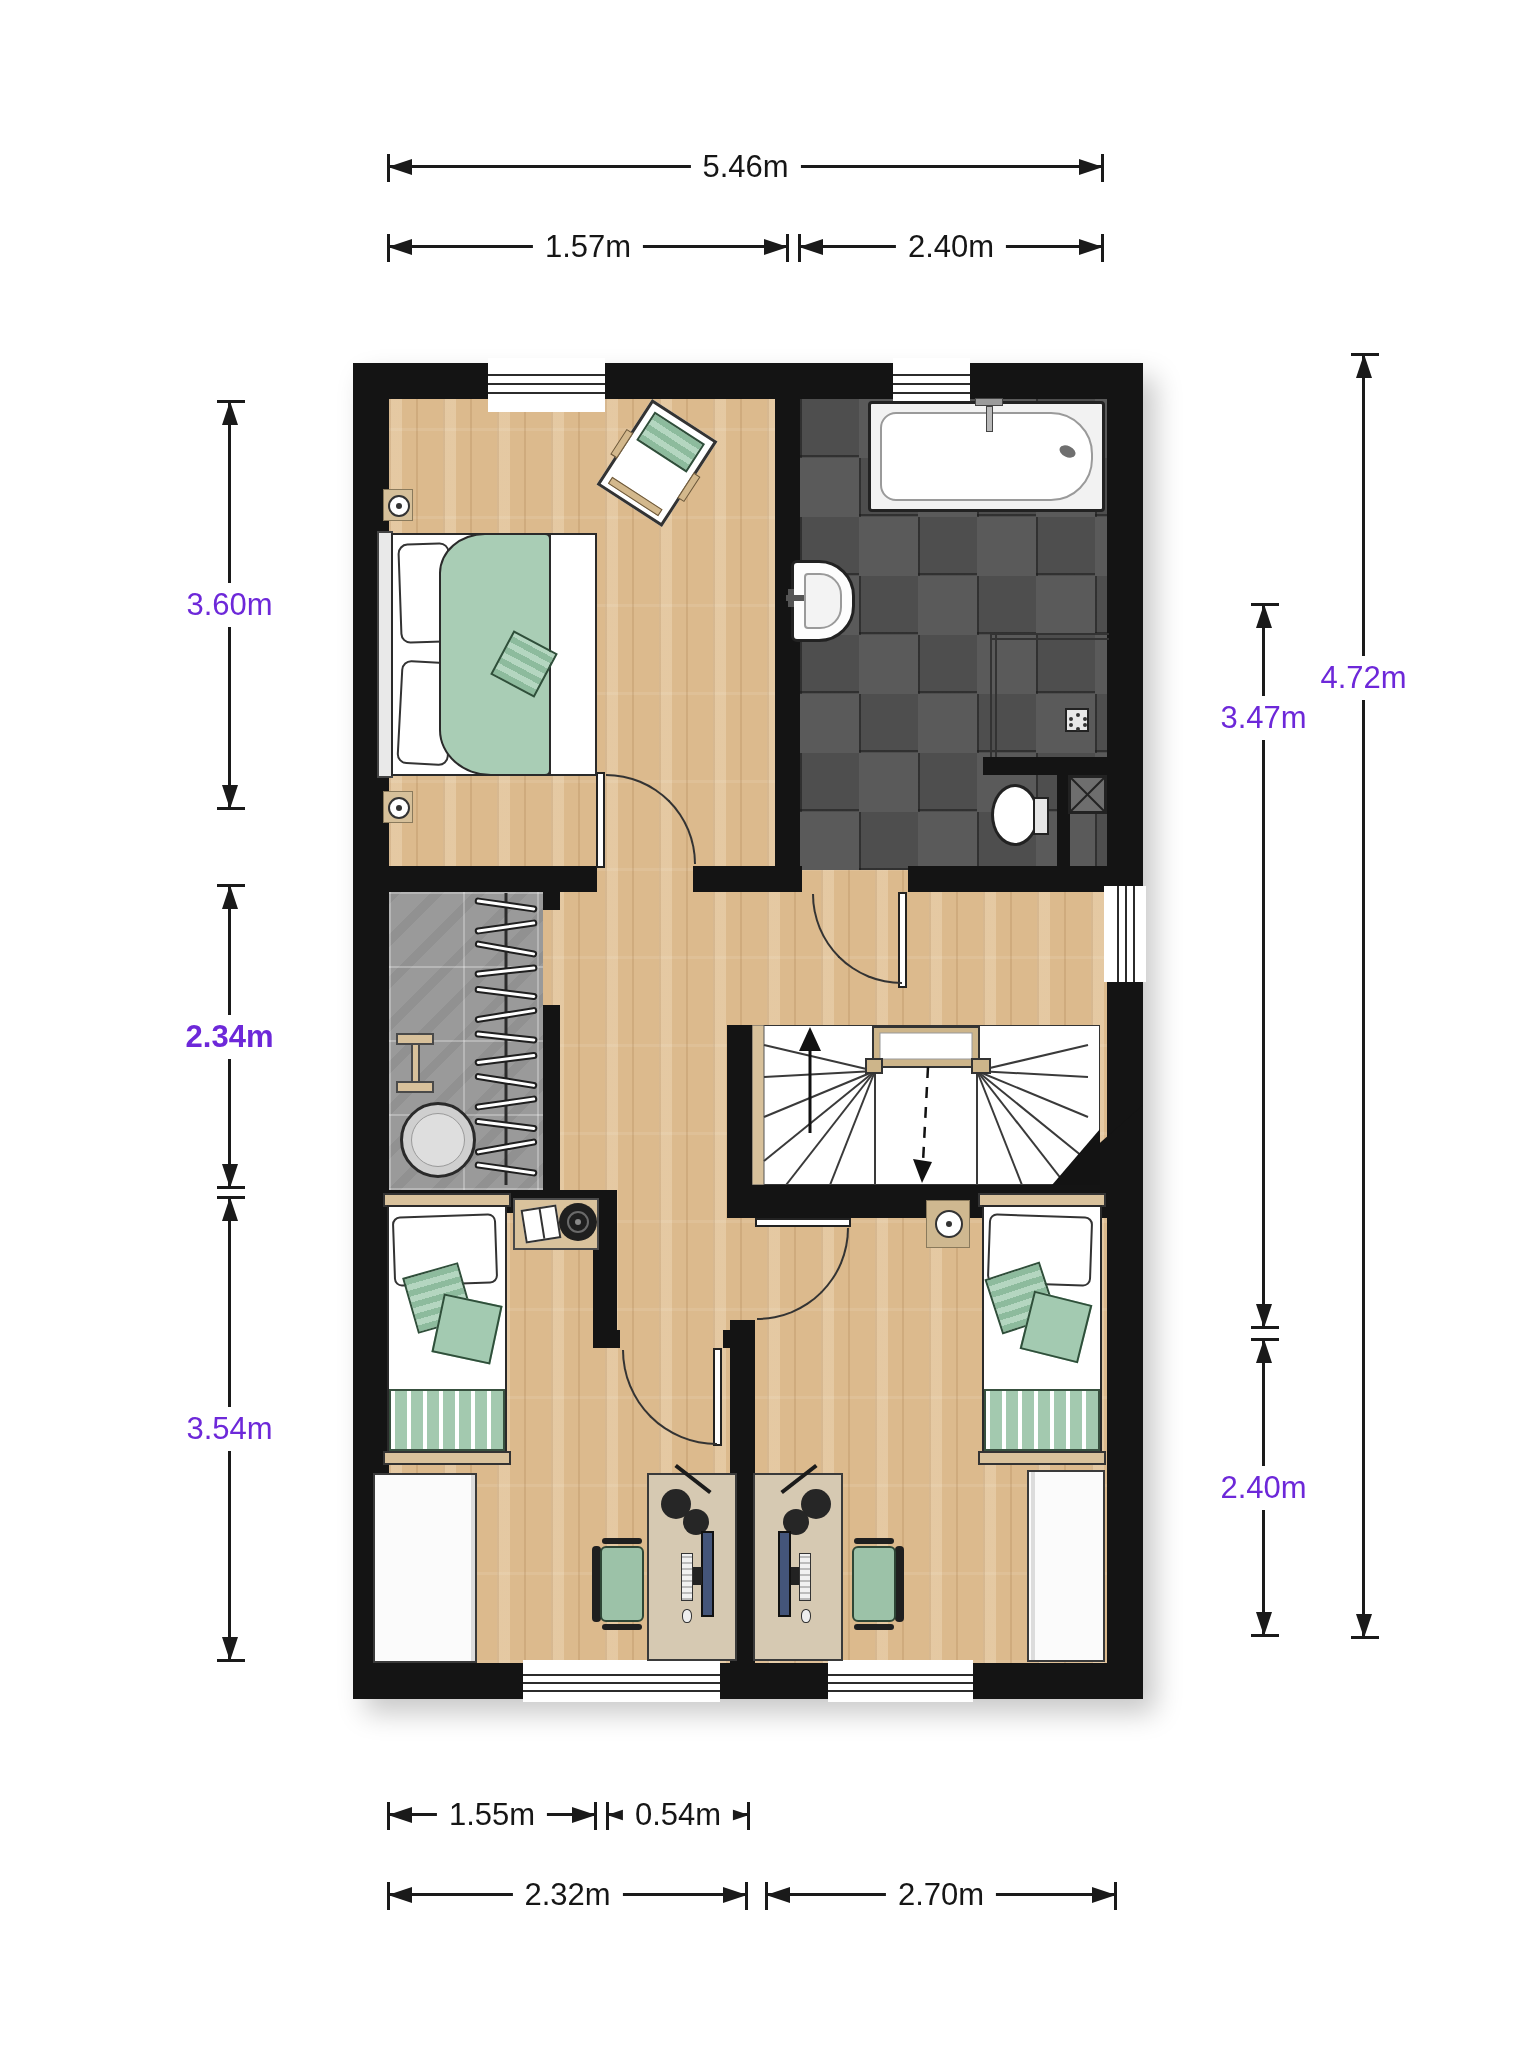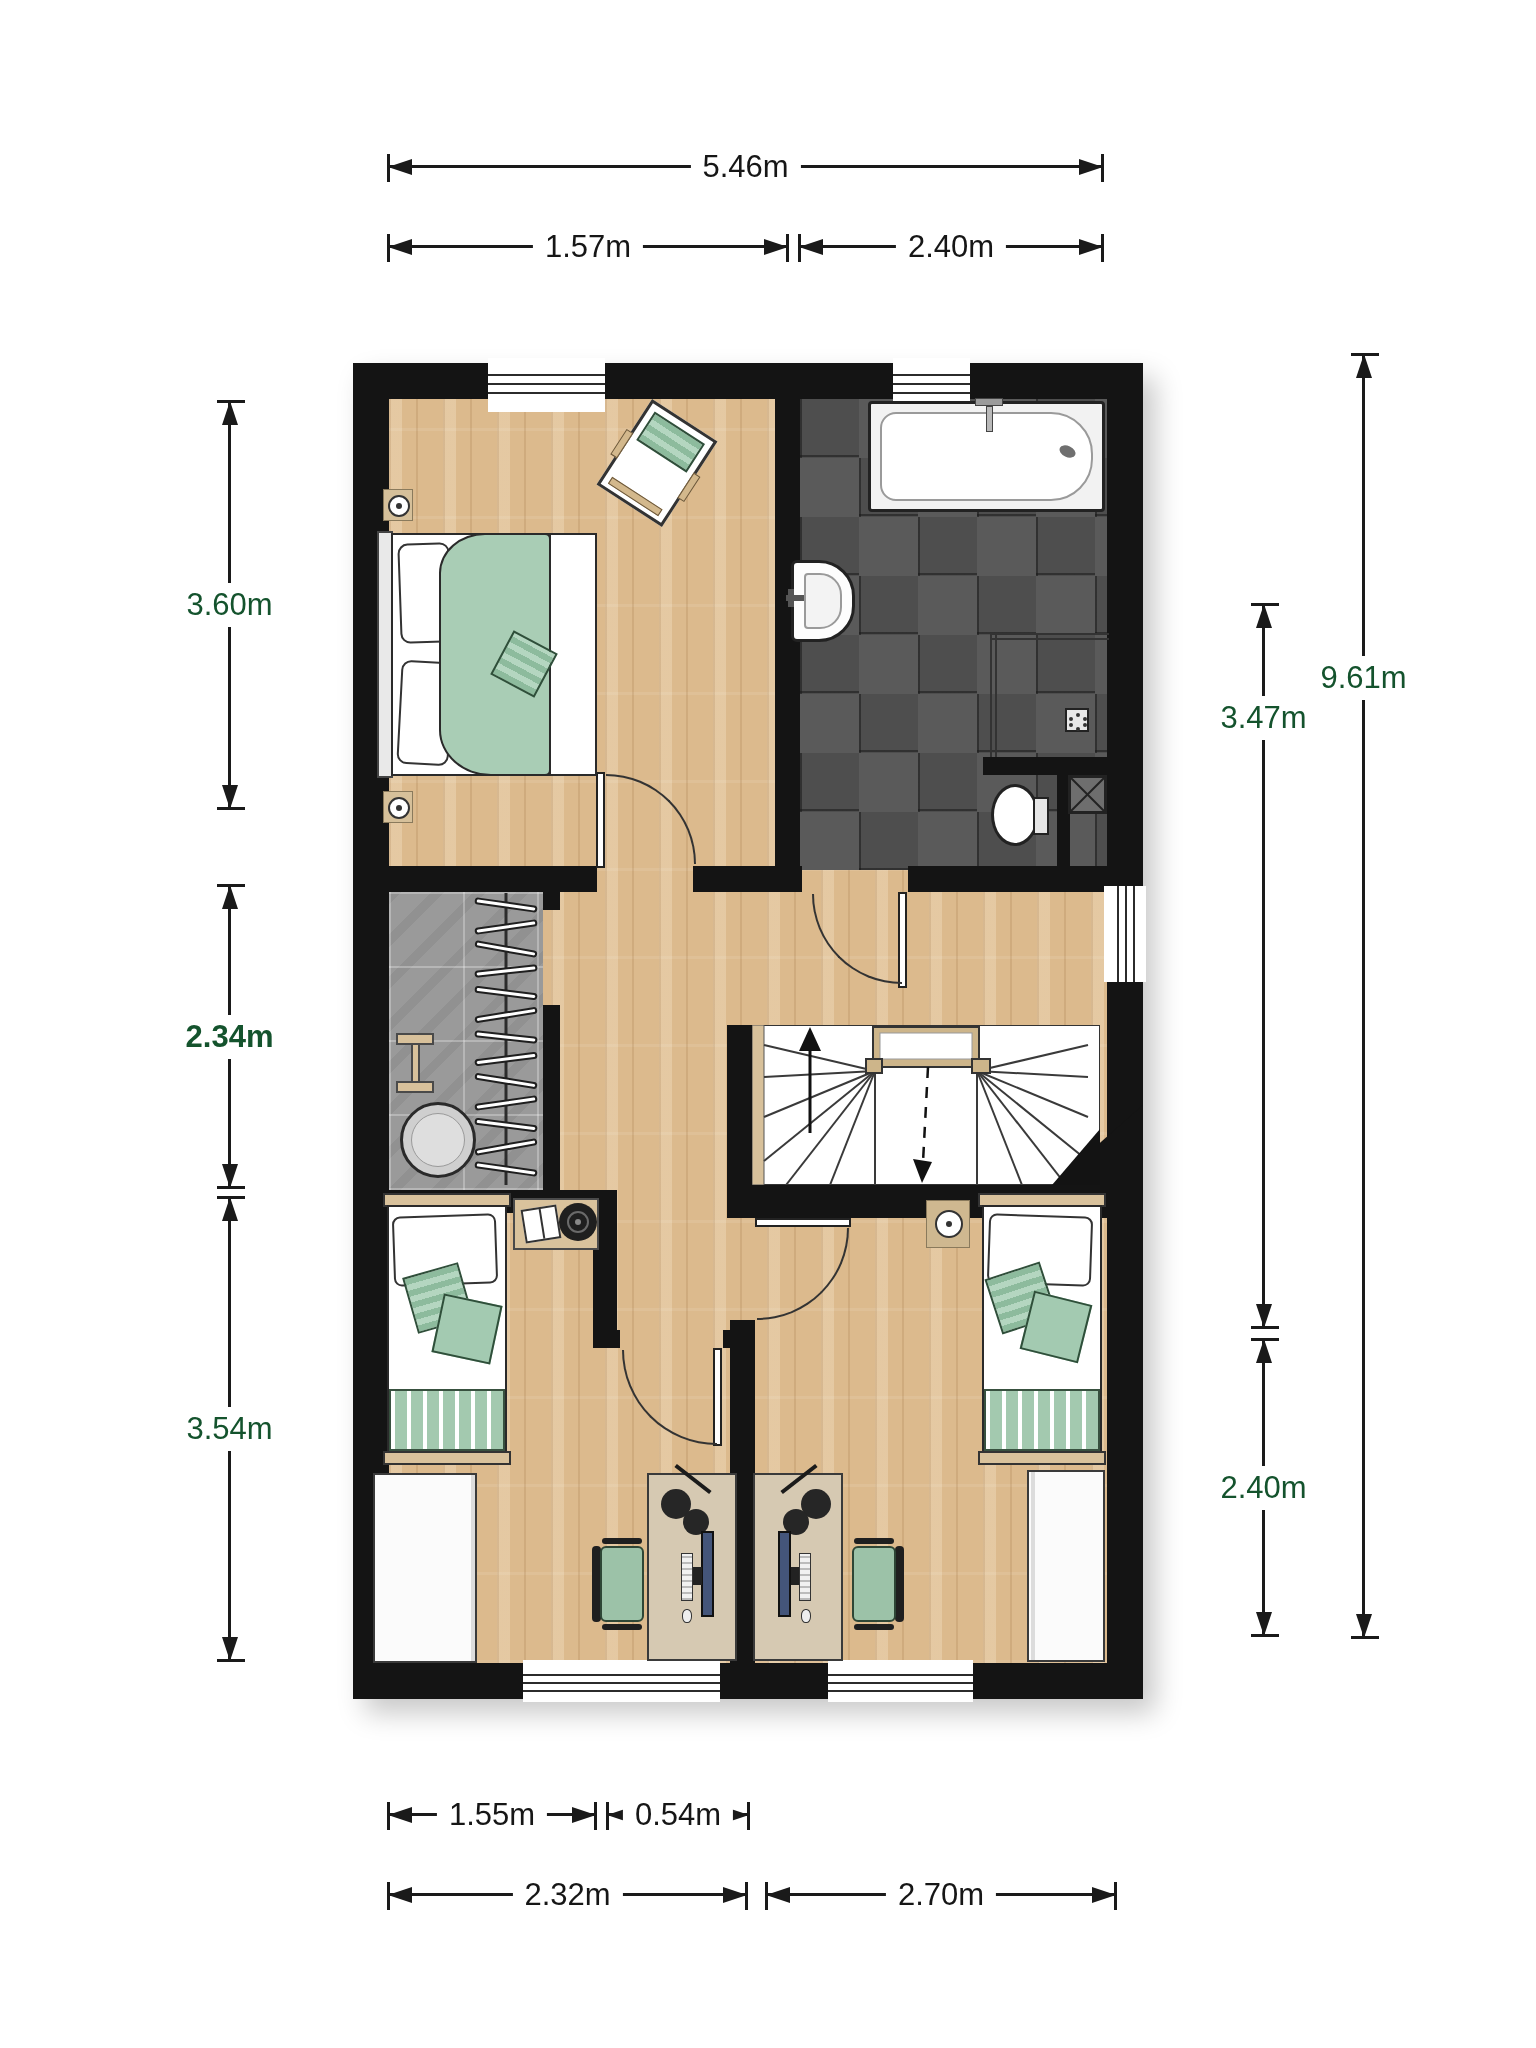--- a/index.html
+++ b/index.html
@@ -32,21 +32,21 @@
   .ah-l{left:-1px;border-right:24px solid #1a1a1a;}
   .ah-r{right:-1px;border-left:24px solid #1a1a1a;}
   .av{position:absolute;width:0;height:0;border-left:8px solid transparent;border-right:8px solid transparent;left:-9.5px;}
   .av-t{top:-1px;border-bottom:24px solid #1a1a1a;}
   .av-b{bottom:-1px;border-top:24px solid #1a1a1a;}
   .tkv{position:absolute;width:3px;height:28px;background:#1a1a1a;top:-14px;}
   .tkh{position:absolute;height:3px;width:28px;background:#1a1a1a;left:-14px;}
   .dlab{position:absolute;transform:translate(-50%,-50%);background:#fff;padding:0 12px;
         font-size:31px;line-height:34px;white-space:nowrap;color:#161616;}
   .dlabv{position:absolute;transform:translate(-50%,-50%);background:#fff;padding:6px 8px;
-        font-size:31px;line-height:32px;white-space:nowrap;color:#14532d;}
+        font-size:31px;line-height:32px;white-space:nowrap;color:#6d28d9;}
   .furn{position:absolute;box-sizing:border-box;}
   .socket-plate{position:absolute;background:#d6c09a;border:1px solid #8a7a5c;}
   .socket-ring{position:absolute;background:#fff;border:2px solid #333;border-radius:50%;}
   .socket-dot{position:absolute;background:#333;border-radius:50%;width:6px;height:6px;}
   .stripes-green{background:repeating-linear-gradient(0deg,#8dbb9d 0 6px,#b4d6c0 6px 12px);}
 </style>
 </head>
 <body>
 
 <div class="plan">
@@ -365,21 +365,21 @@
     <div class="tkh" style="top:-2px;"></div>
     <div class="tkh" style="bottom:-2px;"></div>
     <span class="dlabv" style="left:-1.5px;top:50%;">3.54m</span>
   </div>
 
   <div class="dimv" style="left:1362px;top:355px;height:1282px;">
     <div class="av av-t"></div>
     <div class="av av-b"></div>
     <div class="tkh" style="top:-2px;"></div>
     <div class="tkh" style="bottom:-2px;"></div>
-    <span class="dlabv" style="left:-1.5px;top:323px;">9.61m</span>
+    <span class="dlabv" style="left:-1.5px;top:323px;">4.72m</span>
   </div>
   <div class="dimv" style="left:1262px;top:605px;height:722px;">
     <div class="av av-t"></div>
     <div class="av av-b"></div>
     <div class="tkh" style="top:-2px;"></div>
     <div class="tkh" style="bottom:-2px;"></div>
     <span class="dlabv" style="left:-1.5px;top:113px;">3.47m</span>
   </div>
   <div class="dimv" style="left:1262px;top:1340px;height:295px;">
     <div class="av av-t"></div>

